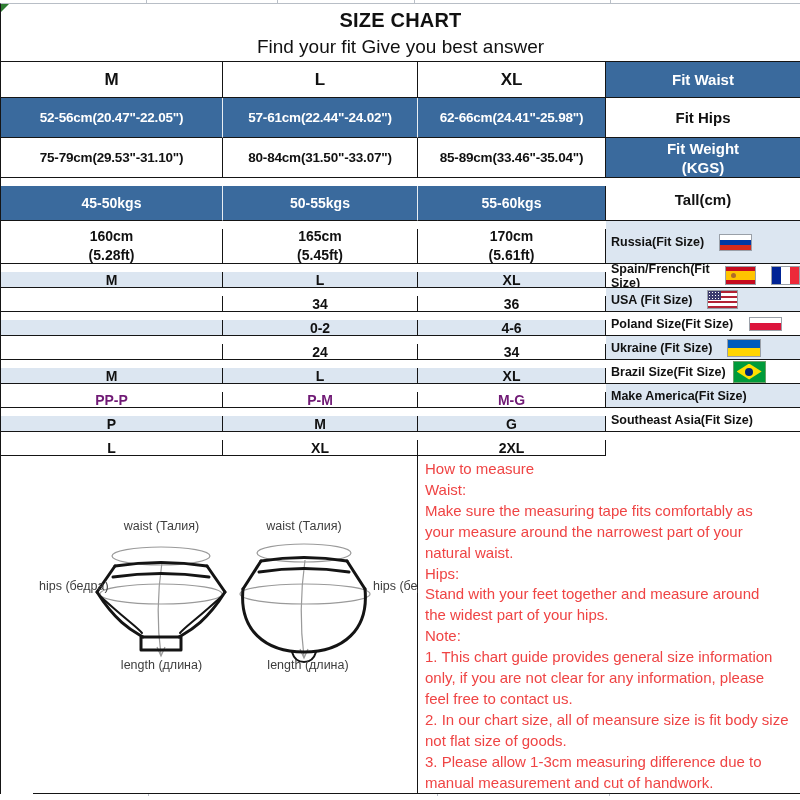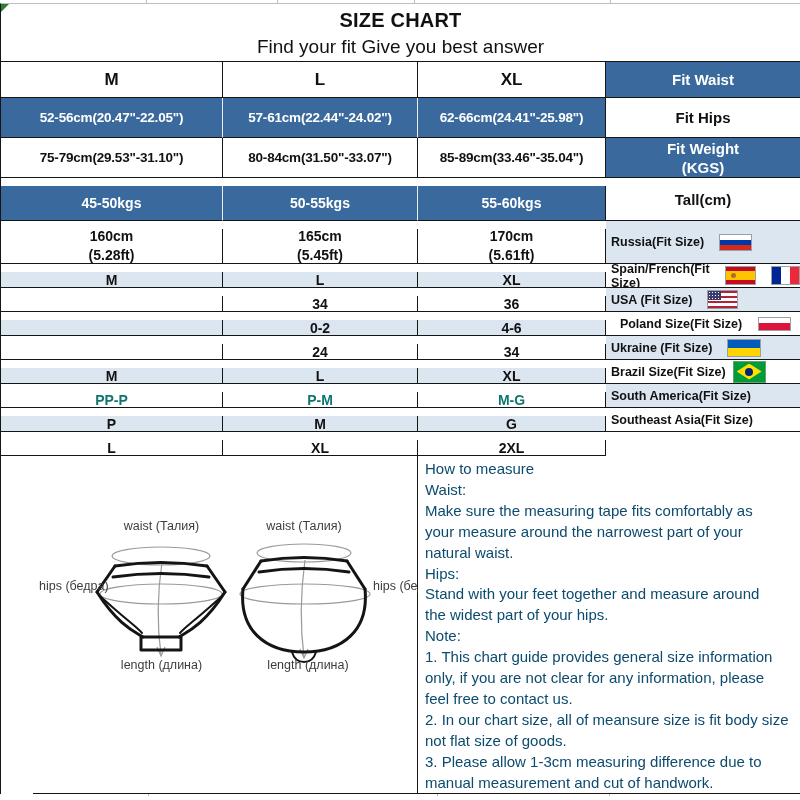--- a/index.html
+++ b/index.html
@@ -33,21 +33,21 @@
   .blue.lastcol{border-right-color:#151515;}
   .lbl-b{font-weight:700;font-size:15px;}
   .val{font-weight:700;font-size:13.5px;letter-spacing:-.2px;}
   .val2{font-weight:700;font-size:14px;margin-top:8px;}
   .two{display:flex;flex-direction:column;line-height:19px;}
   .region-label{
     justify-content:flex-start;padding-left:5px;gap:15px;
     font-weight:700;font-size:12.5px;text-align:left;
   }
   .altrow{background:#dce6f1;}
-  .red{color:#0f766e;}
+  .red{color:#701a75;}
   
   .flag{display:inline-block;border:1px solid #9aa0a8;box-sizing:content-box;flex:0 0 auto;position:relative;}
   .flag-russia{width:31px;height:15px;background:linear-gradient(to bottom,#fff 0 33%,#0039a6 33% 66%,#d52b1e 66% 100%);}
   .flag-spain{width:29px;height:17px;background:linear-gradient(to bottom,#c60b1e 0 25%,#ffc400 25% 75%,#c60b1e 75% 100%);}
   .flag-spain .emblem{position:absolute;left:5px;top:6px;width:5px;height:5px;background:#b06a2a;border-radius:50%;}
   .flag-france{width:27px;height:17px;background:linear-gradient(to right,#002395 0 33%,#fff 33% 66%,#ed2939 66% 100%);}
   .flag-usa{width:29px;height:17px;background:repeating-linear-gradient(to bottom,#b22234 0 2.5px,#fff 2.5px 5px);}
   .flag-usa .canton{position:absolute;left:0;top:0;width:13px;height:9px;background:#3c3b6e;
     background-image:radial-gradient(#fff 28%,rgba(0,0,0,0) 34%);background-size:3px 3px;}
   .flag-poland{width:31px;height:12px;background:linear-gradient(to bottom,#fff 0 38%,#dc143c 38% 100%);}
@@ -56,21 +56,21 @@
   .flag-brazil .diamond{position:absolute;left:3px;top:2px;width:25px;height:16px;background:#fedf00;
     clip-path:polygon(50% 0,100% 50%,50% 100%,0 50%);}
   .flag-brazil .globe{position:absolute;left:11.5px;top:6px;width:8px;height:8px;border-radius:50%;background:#002776;}
   
   .tri{position:absolute;left:0;top:0;width:0;height:0;
     border-top:8px solid #2e7d32;border-right:8px solid transparent;}
   
   .diagram-cell{grid-column:1/3;padding:0;display:block;margin-left:32px;}
   .measure-cell{
     grid-column:3/5;display:block;text-align:left;
-    padding:3px 6px 0 7px;font-size:15px;line-height:20.9px;color:#0c4a6e;
+    padding:3px 6px 0 7px;font-size:15px;line-height:20.9px;color:#ef4444;
     white-space:pre-line;font-weight:400;
   }
   .dia-label{position:absolute;font-size:12.5px;color:#3d3d3d;text-align:center;}
   
   .tick{position:absolute;width:1px;background:#b9bfc7;}
 </style>
 </head>
 <body>
 
 <div id="sheet">
@@ -149,21 +149,21 @@
     <div class="cell region-label altrow">
       <span>USA (Fit Size)</span>
       <span class="flag flag-usa">
           <span class="canton"></span>
         </span>
     </div>
     <div class="cell val2 altrow"></div>
     <div class="cell val2 altrow">0-2</div>
     <div class="cell val2 altrow">4-6</div>
 
-    <div class="cell region-label" style="gap:16px;justify-content:center;">
+    <div class="cell region-label" style="gap:16px;">
       <span>Poland Size(Fit Size)</span>
       <span class="flag flag-poland"></span>
     </div>
     <div class="cell val2"></div>
     <div class="cell val2">24</div>
     <div class="cell val2">34</div>
 
     <div class="cell region-label altrow">
       <span>Ukraine (Fit Size)</span>
       <span class="flag flag-ukraine"></span>
@@ -177,21 +177,21 @@
       <span class="flag flag-brazil">
           <span class="diamond"></span>
           <span class="globe"></span>
         </span>
     </div>
     <div class="cell val2 red">PP-P</div>
     <div class="cell val2 red">P-M</div>
     <div class="cell val2 red">M-G</div>
 
     <div class="cell region-label altrow">
-      <span>South America(Fit Size)</span>
+      <span>Make America(Fit Size)</span>
     </div>
     <div class="cell val2 altrow">P</div>
     <div class="cell val2 altrow">M</div>
     <div class="cell val2 altrow">G</div>
 
     <div class="cell region-label">
       <span>Southeast Asia(Fit Size)</span>
     </div>
     <div class="cell val2">L</div>
     <div class="cell val2">XL</div>

